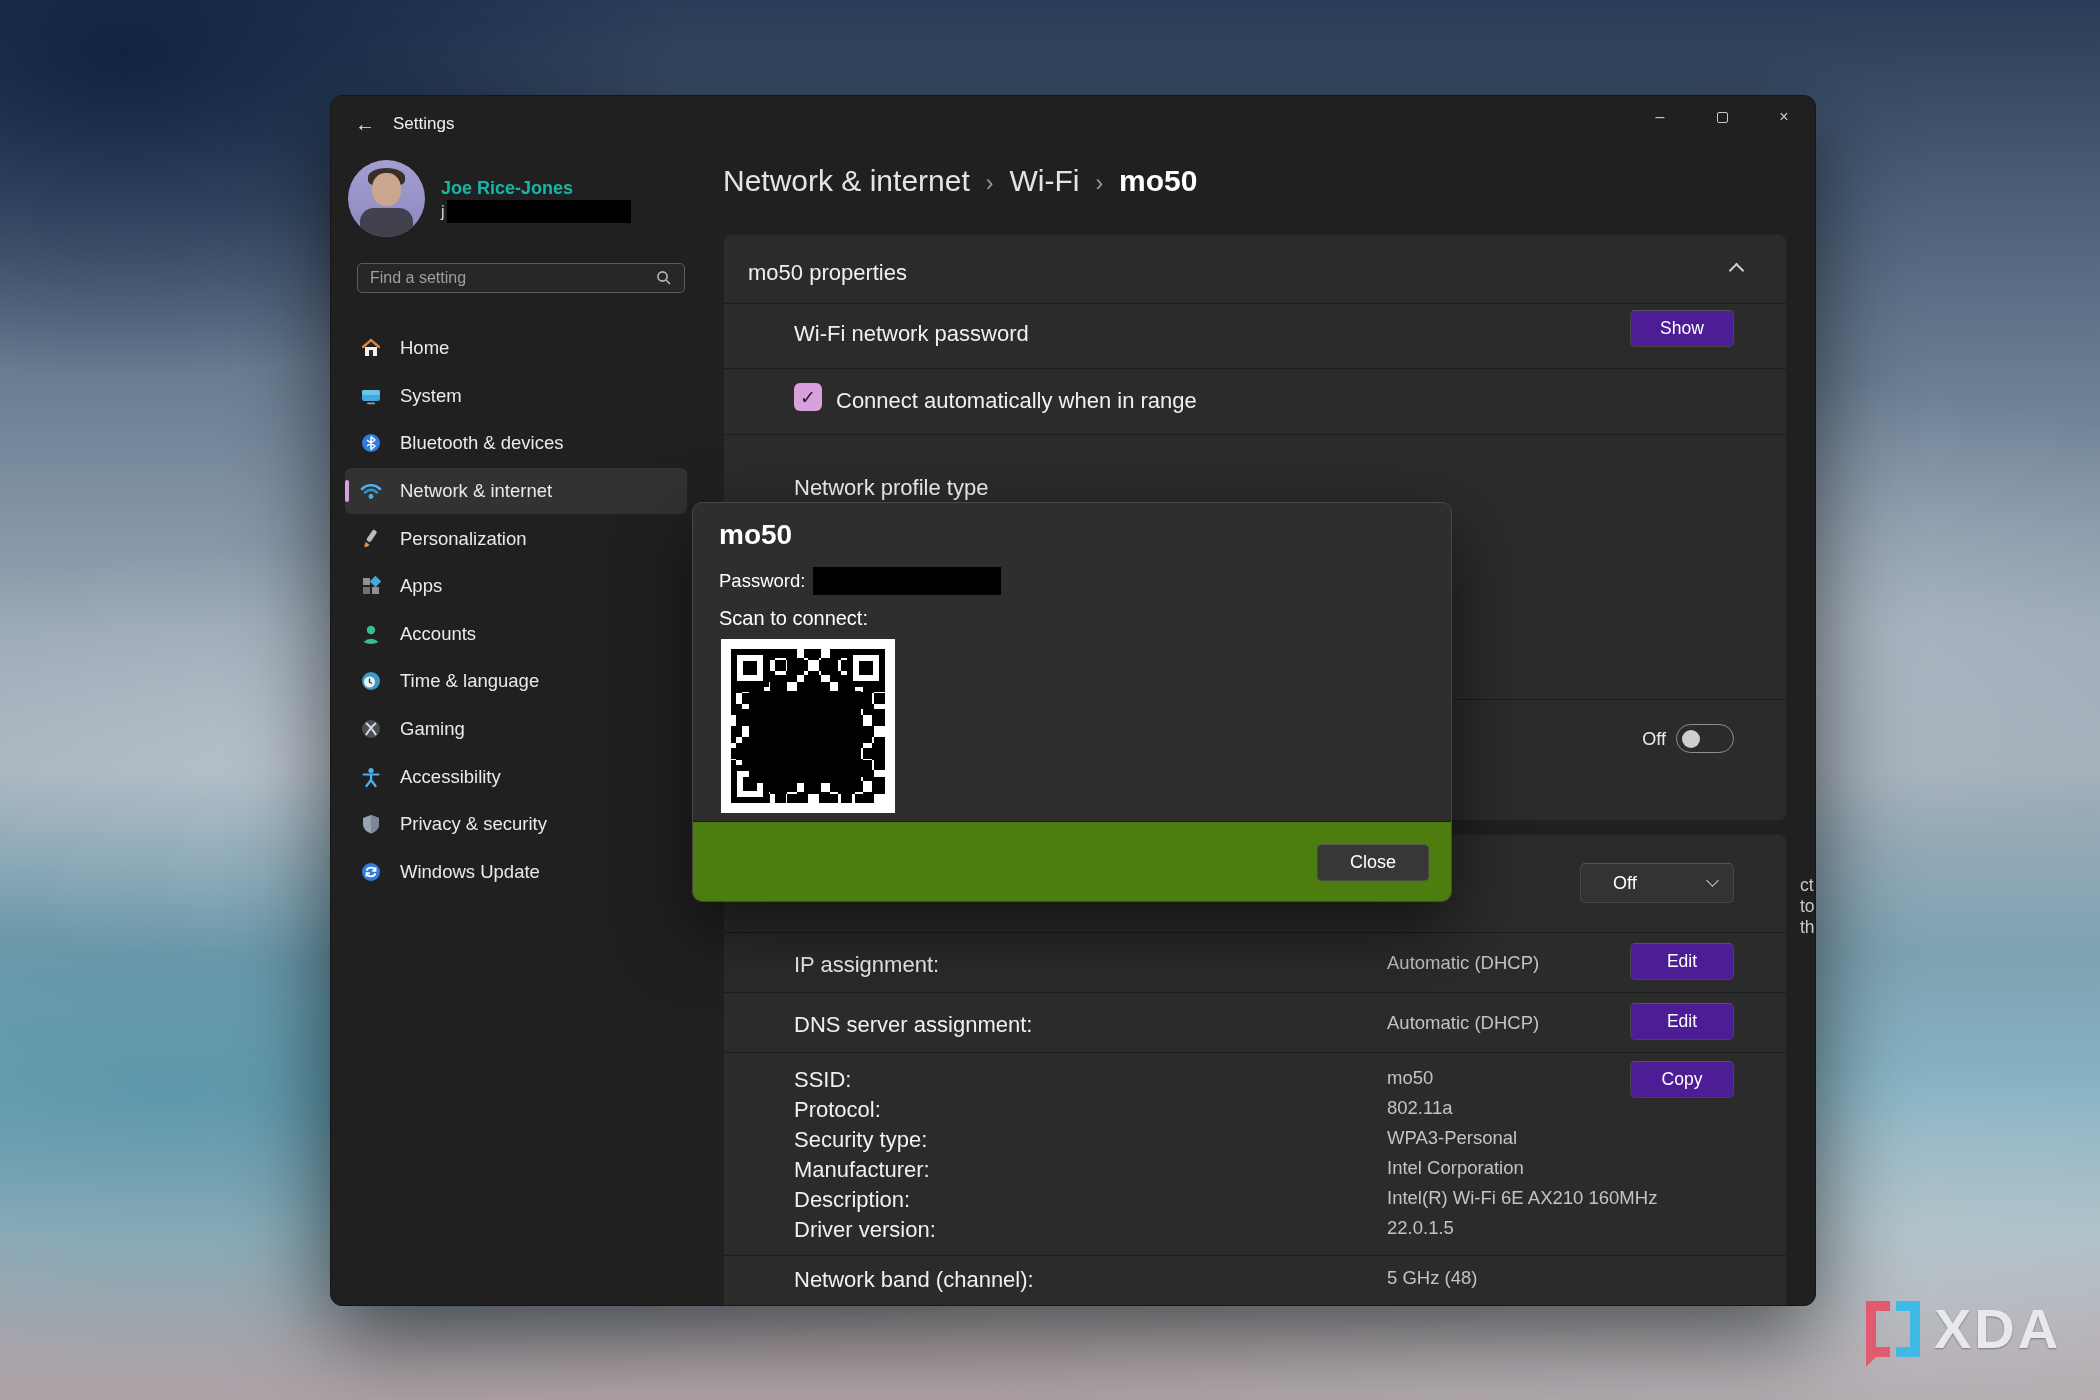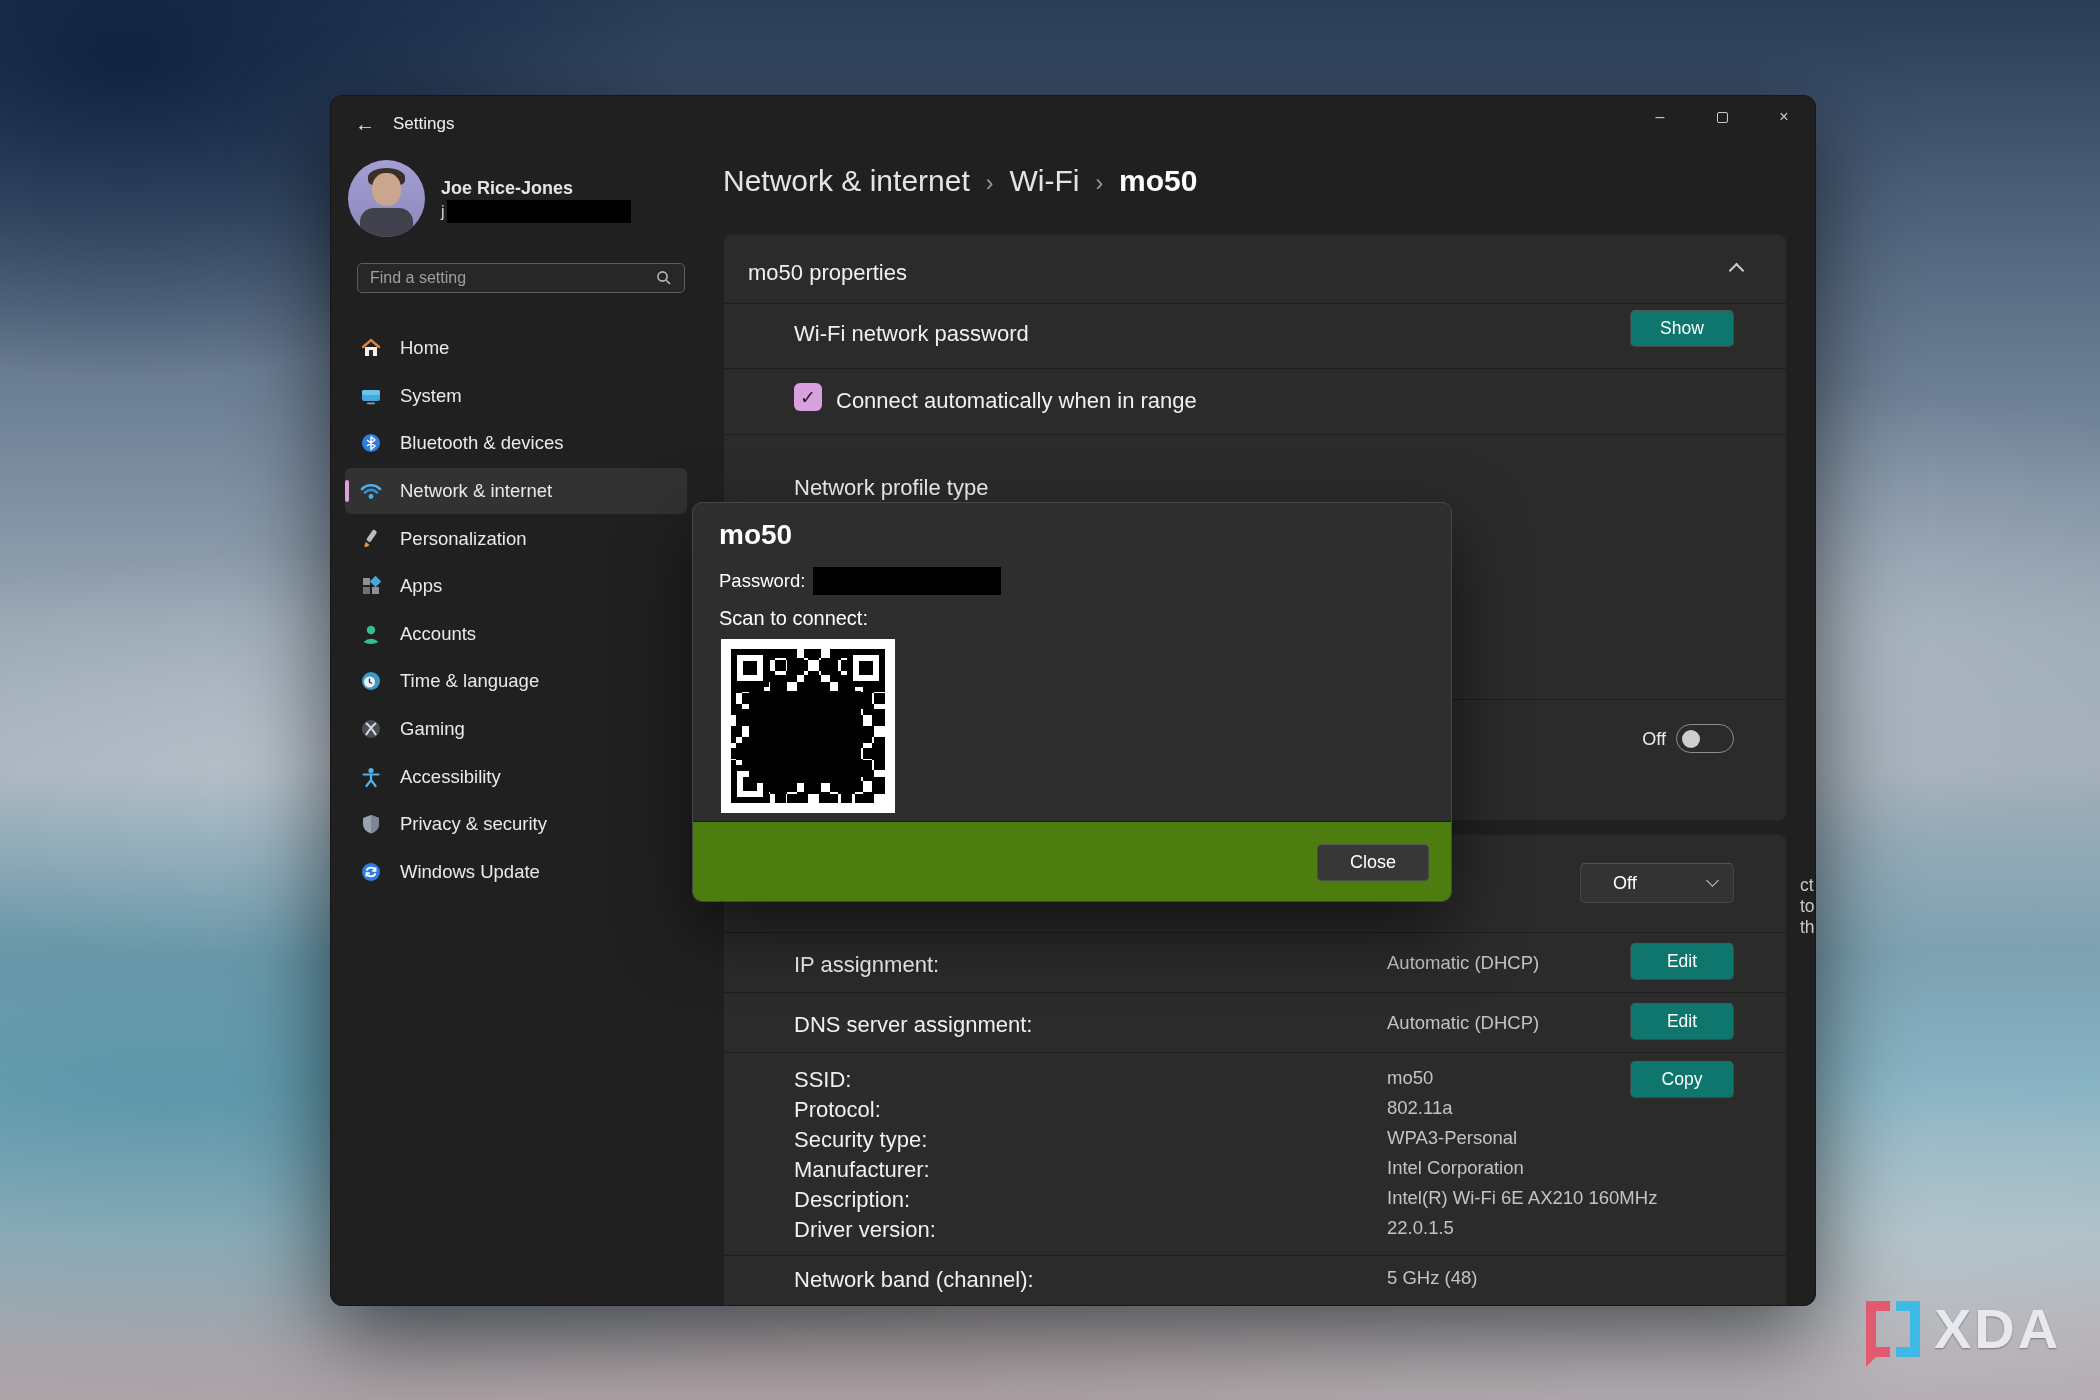--- a/index.html
+++ b/index.html
@@ -32,21 +32,21 @@
   .wc-max i { display:block; width:11px; height:11px; border:1.4px solid #c9c9c9; border-radius:2px; }
   
   .avatar { position:absolute; left:17px; top:64px; width:77px; height:77px; border-radius:50%;
     background:linear-gradient(180deg,#a49fd2 0%,#8d88bd 100%); overflow:hidden; }
   .avatar .head { position:absolute; left:24px; top:13px; width:29px; height:33px; border-radius:46%;
     background:#caa68f; }
   .avatar .hair { position:absolute; left:20px; top:8px; width:37px; height:18px; border-radius:50% 50% 30% 30%;
     background:#3a2e28; }
   .avatar .body { position:absolute; left:12px; top:48px; width:53px; height:32px; border-radius:14px 14px 0 0;
     background:#41414d; }
-  .uname { position:absolute; left:110px; top:82px; font-size:18px; font-weight:700; color:#e5e5e5; }
+  .uname { position:absolute; left:110px; top:82px; font-size:18px; font-weight:700; color:#14b8a6; }
   .uemail { position:absolute; left:110px; top:104px; font-size:16px; color:#d7d7d7; display:flex; align-items:center; }
   .redact-email { display:inline-block; width:184px; height:23px; background:#000; margin-left:2px; }
   
   .search { position:absolute; left:26px; top:167px; width:328px; height:30px;
     background:#272727; border:1px solid #5c5c5c; border-radius:5px;
     display:flex; align-items:center; padding:0 12px; }
   .search input { flex:1; background:transparent; border:none; outline:none;
     color:#e6e6e6; font-size:16px; font-family:inherit; }
   .search input::placeholder { color:#9f9f9f; }
   .search svg { flex:none; }
@@ -66,21 +66,21 @@
     font-size:30px; font-weight:300; color:#e4e4e4; }
   .crumbs .sep { font-size:23px; color:#9b9b9b; }
   .crumbs .last { font-weight:700; color:#fff; }
   .card { position:absolute; left:392px; width:1064px; background:#2b2b2b; border:1px solid #232323;
     border-radius:8px; }
   .card1 { top:138px; height:587px; }
   .card2 { top:738px; height:500px; border-radius:8px 8px 0 0; }
   .sepline { position:absolute; left:0; width:100%; height:1px; background:#1d1d1d; }
   .rlabel { position:absolute; font-size:22px; color:#f0f0f0; }
   .rvalue { position:absolute; font-size:18.5px; color:#c3c3c3; }
-  .btn { position:absolute; width:104px; height:37px; background:#0f766e;
+  .btn { position:absolute; width:104px; height:37px; background:#4c1d95;
     border:1px solid #464646; border-top-color:#555; border-radius:5px;
     display:flex; align-items:center; justify-content:center; font-size:17.5px; color:#fff; }
   .chk { position:absolute; width:28px; height:28px; border-radius:6px; background:#d8a0dc;
     display:flex; align-items:center; justify-content:center; color:#1e1e1e; font-size:19px; font-weight:700; }
   .chk::after { content:"\2713"; }
   .chev-up { position:absolute; width:11px; height:11px; border-left:2px solid #cfcfcf;
     border-top:2px solid #cfcfcf; transform:rotate(45deg); }
   .frag { position:absolute; font-size:17.5px; color:#c9c9c9; }
   .toggle { position:absolute; width:58px; height:29px; border:1px solid #8f8f8f; border-radius:15px; }
   .toggle .knob { position:absolute; left:5px; top:4.5px; width:18px; height:18px; border-radius:50%;

